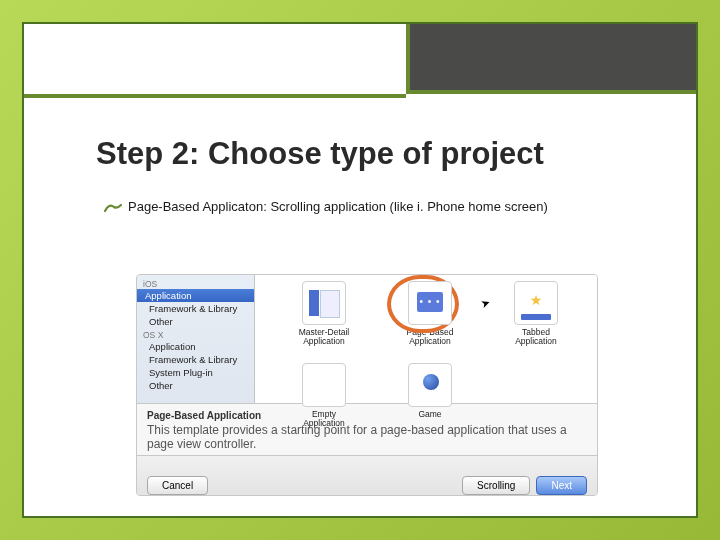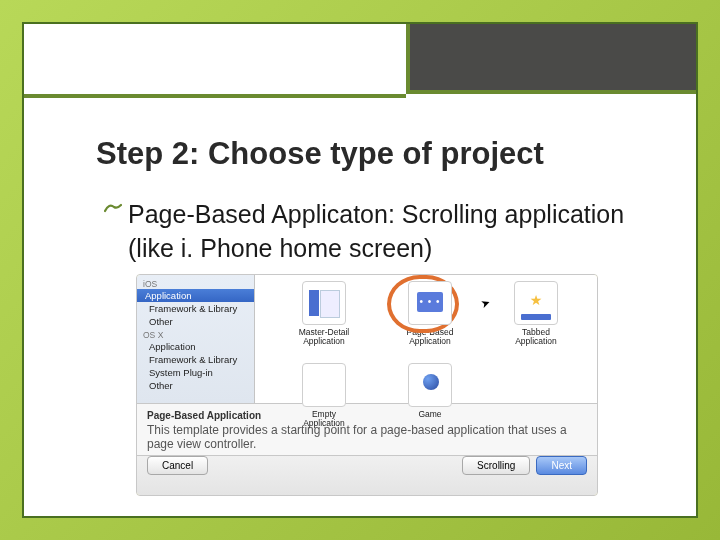--- a/index.html
+++ b/index.html
@@ -52,21 +52,21 @@
     right: 60px;
     display: flex;
     align-items: flex-start;
     gap: 6px;
   }
   .bullet-icon {
     flex: 0 0 auto;
     margin-top: 3px;
   }
   .bullet-text {
-    font-size: 25px;
+    font-size: 13px;
     line-height: 1.35;
     color: #1a1a1a;
   }
   
   .dialog {
     position: absolute;
     left: 112px;
     top: 250px;
     width: 462px;
     height: 222px;
@@ -185,21 +185,21 @@
   }
   .desc-title { font-size: 10px; font-weight: bold; color: #333; margin-bottom: 2px; }
   .desc-text { font-size: 12px; color: #555; line-height: 1.2; }
   .dlg-buttons {
     position: absolute;
     left: 0; right: 0; bottom: 0;
     height: 40px;
     border-top: 1px solid #c8c8c8;
     background: linear-gradient(#f0f0f0,#e4e4e4);
     display: flex;
-    align-items: flex-start;
+    align-items: flex-end;
     padding: 0 10px;
   }
   .mac-btn {
     font-size: 10px;
     padding: 3px 14px;
     border: 1px solid #a8a8a8;
     border-radius: 4px;
     background: linear-gradient(#ffffff,#e4e4e4);
     cursor: default;
   }

